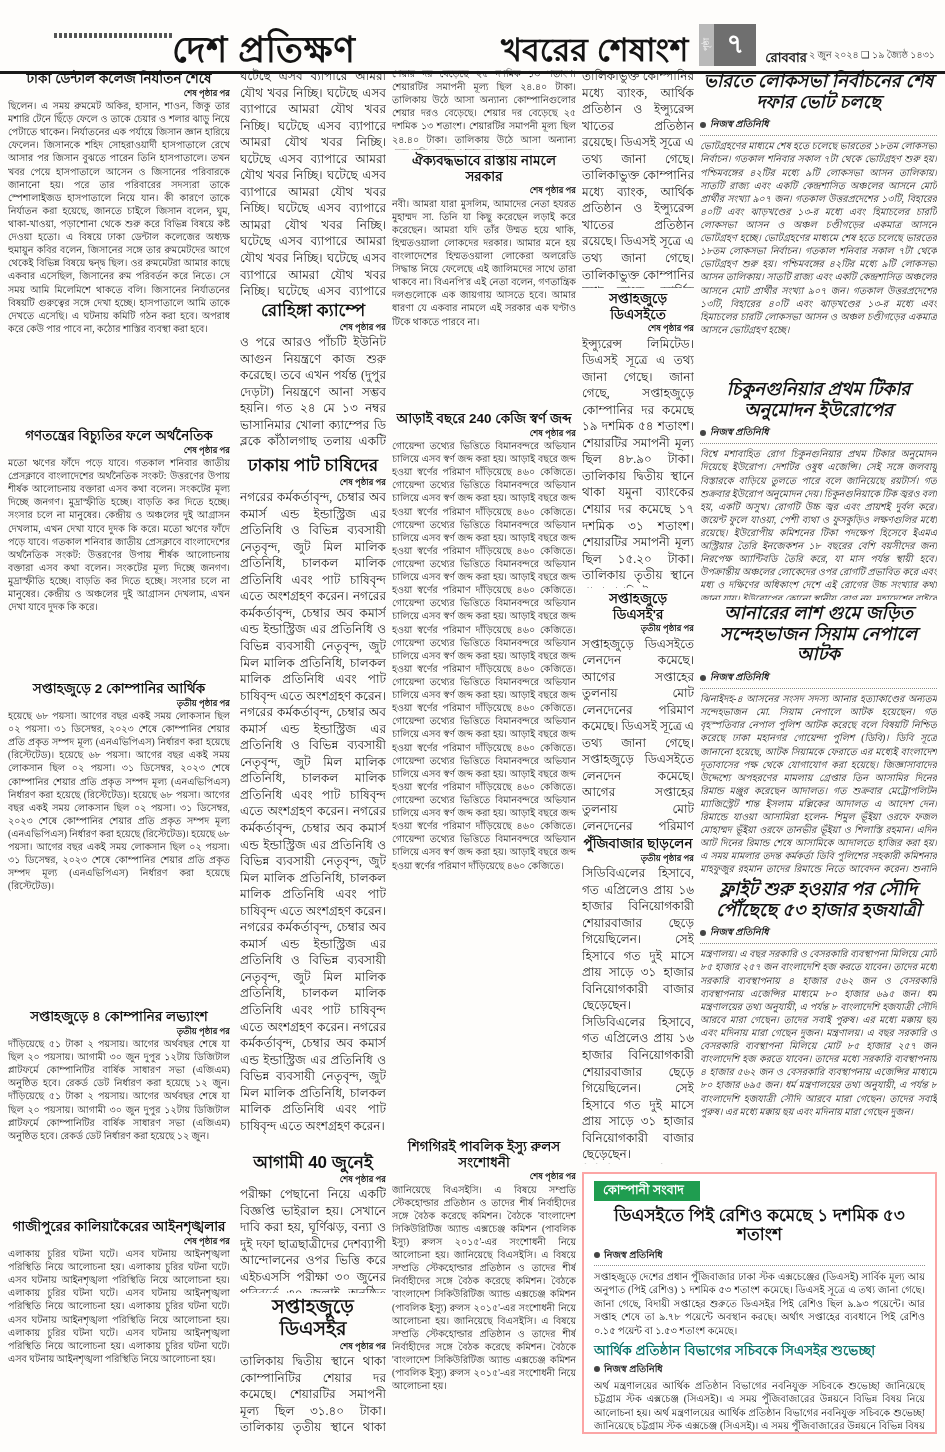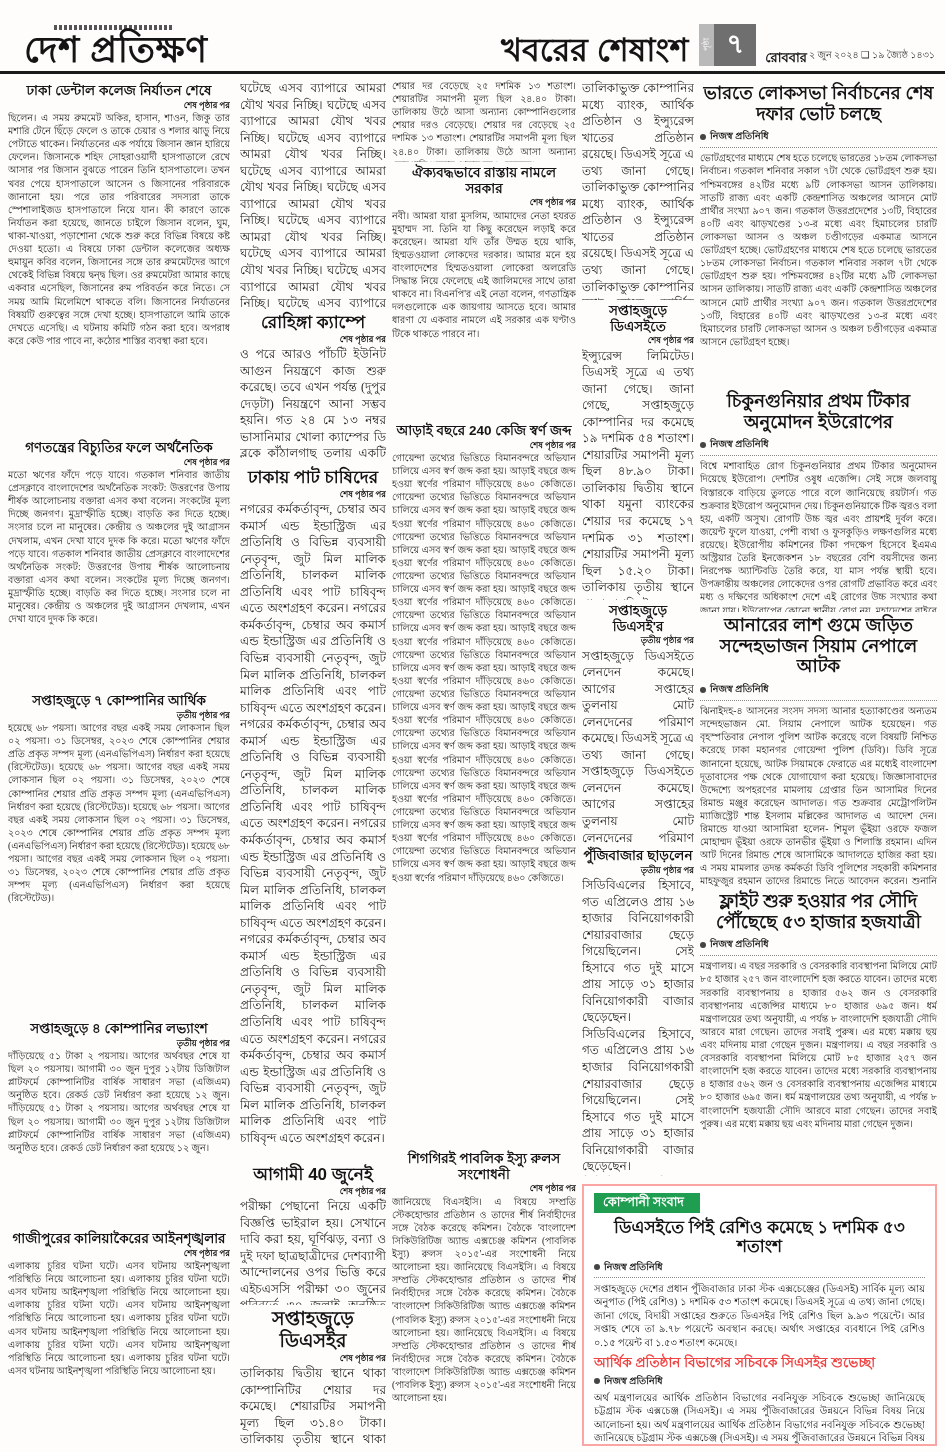--- a/index.html
+++ b/index.html
@@ -2,46 +2,46 @@
 <html><head>
 <meta charset="utf-8">
 <style>
   html,body{margin:0;padding:0;background:#e8e8e8;}
   .page{position:relative;width:945px;height:1452px;background:#fefdfb;overflow:hidden;
         font-family:"Liberation Serif","DejaVu Serif",serif;color:#141414;margin:0 auto;}
   
   .masthead{position:absolute;top:0;left:0;width:945px;height:74px;box-sizing:border-box;
             border-bottom:3px solid #1a1a1a;display:flex;justify-content:space-between;align-items:flex-end;
             padding:0 10px 4px 24px;background:#fefdfb;}
-  .logo-block{display:flex;flex-direction:column;justify-content:flex-end;}
+  .logo-block{display:flex;flex-direction:row;justify-content:flex-end;}
   .tagline-strip{width:118px;height:5px;margin:0 0 3px 30px;
             background:repeating-linear-gradient(90deg,#555 0 3px,transparent 3px 5px);}
   .logo{font-size:36px;font-weight:bold;line-height:.95;letter-spacing:.5px;
         font-family:"Liberation Sans","DejaVu Sans",sans-serif;}
   .head-right{display:flex;align-items:flex-end;gap:9px;padding-bottom:1px;}
   .section-title{font-size:32px;font-weight:bold;line-height:1;padding-right:2px;
         font-family:"Liberation Sans","DejaVu Sans",sans-serif;}
   .page-tab{display:flex;align-items:stretch;height:42px;}
   .page-label{writing-mode:vertical-rl;transform:rotate(180deg);background:#b9b9b9;color:#fff;
         font-size:8px;display:flex;align-items:center;justify-content:center;width:15px;
         font-family:"Liberation Sans",sans-serif;}
   .page-num{width:42px;background:#6f6f6f;color:#fff;font-weight:bold;font-size:27px;
         display:flex;align-items:center;justify-content:center;
         font-family:"Liberation Sans",sans-serif;}
   .dateblock{display:flex;flex-direction:row;gap:2px;min-width:120px;padding-bottom:2px;}
   .day{font-weight:bold;font-size:13px;line-height:1;}
   .date{font-size:9.5px;color:#333;line-height:1;}
   
-  .content{position:absolute;top:76px;left:0;width:945px;height:1372px;}
+  .content{position:absolute;top:64px;left:0;width:945px;height:1372px;}
   .col{position:absolute;top:4px;display:flex;flex-direction:column;}
   .col1{left:8px;width:222px;height:1368px;}
   .col2{left:240px;width:146px;height:1368px;}
   .col3{left:392px;width:184px;height:1368px;}
   .col4{left:582px;width:112px;height:1096px;}
-  .col5{left:700px;width:237px;height:1096px;}
+  .col5{left:700px;width:237px;height:1096px;font-style:italic;}
   .art{display:flex;flex-direction:column;overflow:hidden;box-sizing:border-box;flex:0 0 auto;}
   .hl{font-weight:bold;text-align:center;line-height:1.15;margin:3px 0 2px;
       font-family:"Liberation Sans","DejaVu Sans",sans-serif;}
   .hl-13{font-size:13.5px;}
   .hl-15{font-size:19px;}
   .hl-17{font-size:17px;}
   .hl-18{font-size:18px;}
   .cont{font-size:8.5px;font-weight:bold;text-align:right;margin:0 0 3px;line-height:1;}
   .byline{font-size:9.5px;font-weight:bold;display:flex;align-items:center;gap:4px;margin:3px 0 2px;
       font-family:"Liberation Sans",sans-serif;}
@@ -51,21 +51,21 @@
       color:#1c1c1c;}
   .body.sm{font-size:12px;}
   
   .company-box{position:absolute;left:582px;top:1108px;width:355px;height:262px;box-sizing:border-box;
       border:2px solid #fca5a5;background:#fff;padding:6px 10px 6px 10px;overflow:hidden;}
   .tagbar{display:inline-block;background:#1f9d50;color:#fff;font-weight:bold;font-size:12.5px;
       padding:3px 16px 4px 9px;line-height:1;margin-bottom:3px;
       font-family:"Liberation Sans",sans-serif;}
   .box-hl{font-weight:bold;text-align:center;font-size:17px;line-height:1.15;margin:2px 0 1px;
       font-family:"Liberation Sans",sans-serif;}
-  .box-hl.green{color:#ef4444;text-align:left;font-size:13.5px;margin-top:6px;}
+  .box-hl.green{color:#0f766e;text-align:left;font-size:13.5px;margin-top:6px;}
   .box-body{font-size:9.8px;line-height:1.38;text-align:justify;margin:0;overflow:hidden;}
 </style>
 </head>
 <body>
 
 <div class="page">
 
   <header class="masthead">
     <div class="logo-block">
       <div class="tagline-strip"></div>
@@ -91,21 +91,21 @@
         <h2 class="hl hl-13">ঢাকা ডেন্টাল কলেজ নির্যাতন শেষে</h2>
         <div class="cont">শেষ পৃষ্ঠার পর</div>
         <p class="body">ছিলেন। এ সময় রুমমেট অকির, হাসান, শাওন, জিকু তার মশারি টেনে ছিঁড়ে ফেলে ও তাকে চেয়ার ও শলার ঝাড়ু নিয়ে পেটাতে থাকেন। নির্যাতনের এক পর্যায়ে জিসান জ্ঞান হারিয়ে ফেলেন। জিসানকে শহিদ সোহরাওয়ার্দী হাসপাতালে রেখে আসার পর জিসান বুঝতে পারেন তিনি হাসপাতালে। তখন খবর পেয়ে হাসপাতালে আসেন ও জিসানের পরিবারকে জানানো হয়। পরে তার পরিবারের সদস্যরা তাকে স্পেশালাইজড হাসপাতালে নিয়ে যান। কী কারণে তাকে নির্যাতন করা হয়েছে, জানতে চাইলে জিসান বলেন, ঘুম, থাকা-খাওয়া, পড়াশোনা থেকে শুরু করে বিভিন্ন বিষয়ে কষ্ট দেওয়া হতো। এ বিষয়ে ঢাকা ডেন্টাল কলেজের অধ্যক্ষ হুমায়ুন কবির বলেন, জিসানের সঙ্গে তার রুমমেটদের আগে থেকেই বিভিন্ন বিষয়ে দ্বন্দ্ব ছিল। ওর রুমমেটরা আমার কাছে একবার এসেছিল, জিসানের রুম পরিবর্তন করে নিতে। সে সময় আমি মিলেমিশে থাকতে বলি। জিসানের নির্যাতনের বিষয়টি গুরুত্বের সঙ্গে দেখা হচ্ছে। হাসপাতালে আমি তাকে দেখতে এসেছি। এ ঘটনায় কমিটি গঠন করা হবে। অপরাধ করে কেউ পার পাবে না, কঠোর শাস্তির ব্যবস্থা করা হবে।</p>
       </article>
       <article class="art" style="height:253px">
         <h2 class="hl hl-13">গণতন্ত্রের বিচ্যুতির ফলে অর্থনৈতিক</h2>
         <div class="cont">শেষ পৃষ্ঠার পর</div>
         <p class="body">মতো ঋণের ফাঁদে পড়ে যাবে। গতকাল শনিবার জাতীয় প্রেসক্লাবে বাংলাদেশের অর্থনৈতিক সংকট: উত্তরণের উপায় শীর্ষক আলোচনায় বক্তারা এসব কথা বলেন। সংকটের মূল্য দিচ্ছে জনগণ। মুদ্রাস্ফীতি হচ্ছে। বাড়তি কর দিতে হচ্ছে। সংসার চলে না মানুষের। কেন্দ্রীয় ও অঞ্চলের দুই আগ্রাসন দেখলাম, এখন দেখা যাবে দুদক কি করে। মতো ঋণের ফাঁদে পড়ে যাবে। গতকাল শনিবার জাতীয় প্রেসক্লাবে বাংলাদেশের অর্থনৈতিক সংকট: উত্তরণের উপায় শীর্ষক আলোচনায় বক্তারা এসব কথা বলেন। সংকটের মূল্য দিচ্ছে জনগণ। মুদ্রাস্ফীতি হচ্ছে। বাড়তি কর দিতে হচ্ছে। সংসার চলে না মানুষের। কেন্দ্রীয় ও অঞ্চলের দুই আগ্রাসন দেখলাম, এখন দেখা যাবে দুদক কি করে।</p>
       </article>
       <article class="art" style="height:328px">
-        <h2 class="hl hl-13">সপ্তাহজুড়ে ৭ কোম্পানির আর্থিক</h2>
+        <h2 class="hl hl-13">সপ্তাহজুড়ে 2 কোম্পানির আর্থিক</h2>
         <div class="cont">তৃতীয় পৃষ্ঠার পর</div>
         <p class="body">হয়েছে ৬৮ পয়সা। আগের বছর একই সময় লোকসান ছিল ০২ পয়সা। ৩১ ডিসেম্বর, ২০২৩ শেষে কোম্পানির শেয়ার প্রতি প্রকৃত সম্পদ মূল্য (এনএভিপিএস) নির্ধারণ করা হয়েছে (রিস্টেটেড)। হয়েছে ৬৮ পয়সা। আগের বছর একই সময় লোকসান ছিল ০২ পয়সা। ৩১ ডিসেম্বর, ২০২৩ শেষে কোম্পানির শেয়ার প্রতি প্রকৃত সম্পদ মূল্য (এনএভিপিএস) নির্ধারণ করা হয়েছে (রিস্টেটেড)। হয়েছে ৬৮ পয়সা। আগের বছর একই সময় লোকসান ছিল ০২ পয়সা। ৩১ ডিসেম্বর, ২০২৩ শেষে কোম্পানির শেয়ার প্রতি প্রকৃত সম্পদ মূল্য (এনএভিপিএস) নির্ধারণ করা হয়েছে (রিস্টেটেড)। হয়েছে ৬৮ পয়সা। আগের বছর একই সময় লোকসান ছিল ০২ পয়সা। ৩১ ডিসেম্বর, ২০২৩ শেষে কোম্পানির শেয়ার প্রতি প্রকৃত সম্পদ মূল্য (এনএভিপিএস) নির্ধারণ করা হয়েছে (রিস্টেটেড)।</p>
       </article>
       <article class="art" style="height:210px">
         <h2 class="hl hl-13">সপ্তাহজুড়ে ৪ কোম্পানির লভ্যাংশ</h2>
         <div class="cont">তৃতীয় পৃষ্ঠার পর</div>
         <p class="body">দাঁড়িয়েছে ৫১ টাকা ২ পয়সায়। আগের অর্থবছর শেষে যা ছিল ২০ পয়সায়। আগামী ৩০ জুন দুপুর ১২টায় ডিজিটাল প্লাটফর্মে কোম্পানিটির বার্ষিক সাধারণ সভা (এজিএম) অনুষ্ঠিত হবে। রেকর্ড ডেট নির্ধারণ করা হয়েছে ১২ জুন। দাঁড়িয়েছে ৫১ টাকা ২ পয়সায়। আগের অর্থবছর শেষে যা ছিল ২০ পয়সায়। আগামী ৩০ জুন দুপুর ১২টায় ডিজিটাল প্লাটফর্মে কোম্পানিটির বার্ষিক সাধারণ সভা (এজিএম) অনুষ্ঠিত হবে। রেকর্ড ডেট নির্ধারণ করা হয়েছে ১২ জুন।</p>
       </article>
       <article class="art" style="height:220px">
         <h2 class="hl hl-13">গাজীপুরের কালিয়াকৈরের আইনশৃঙ্খলার</h2>

